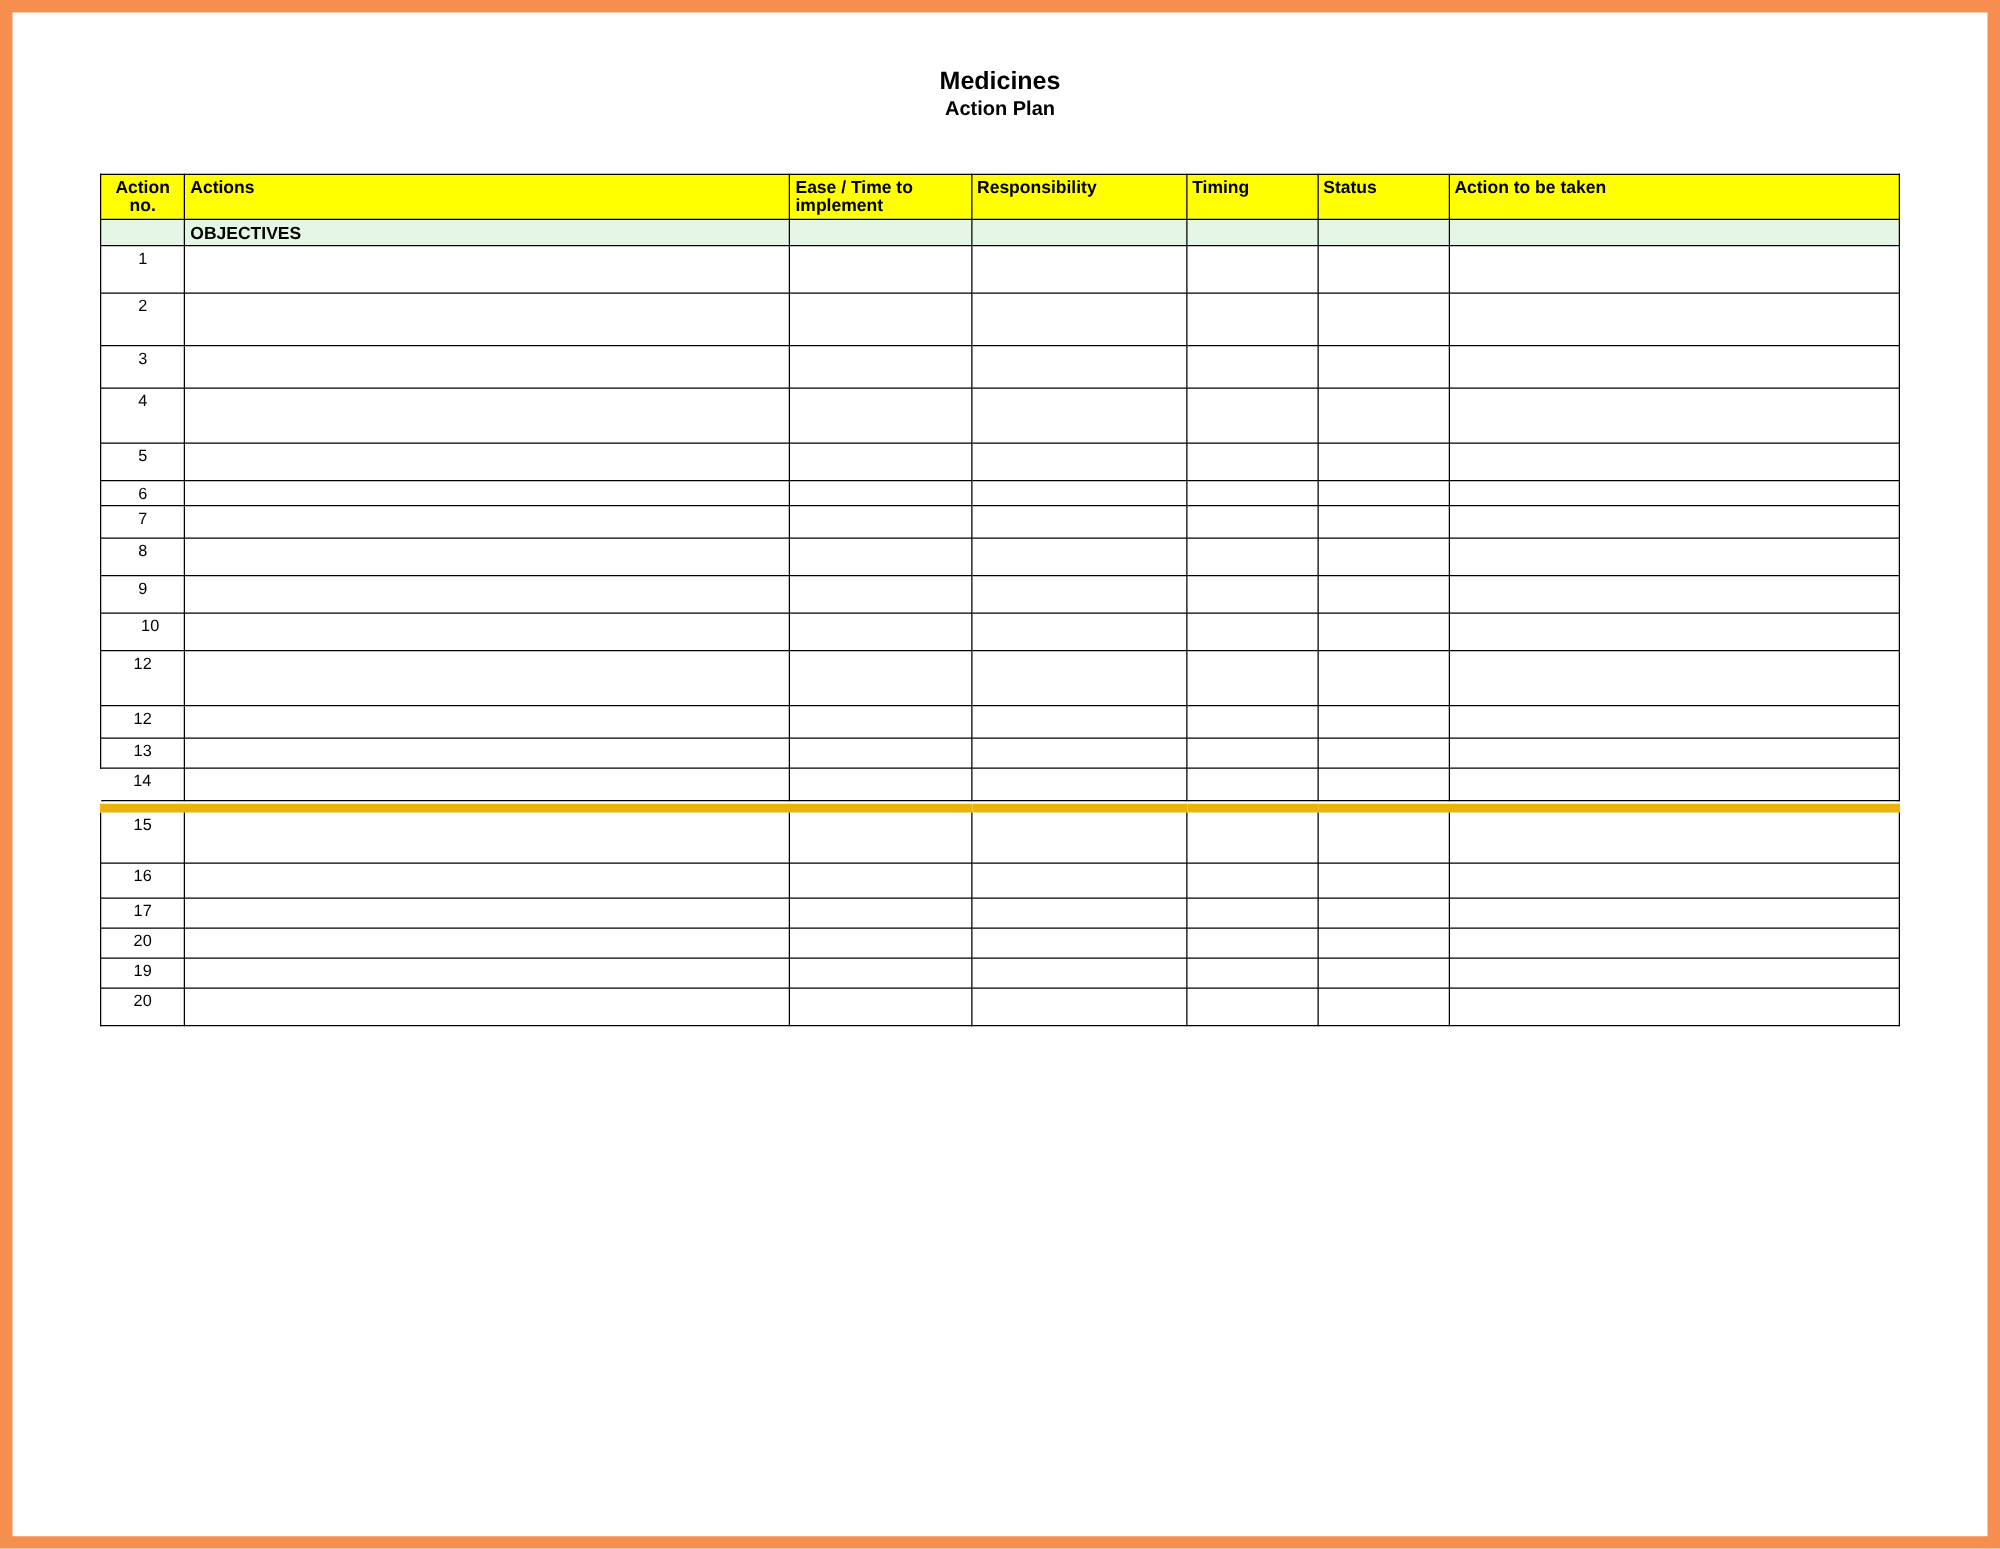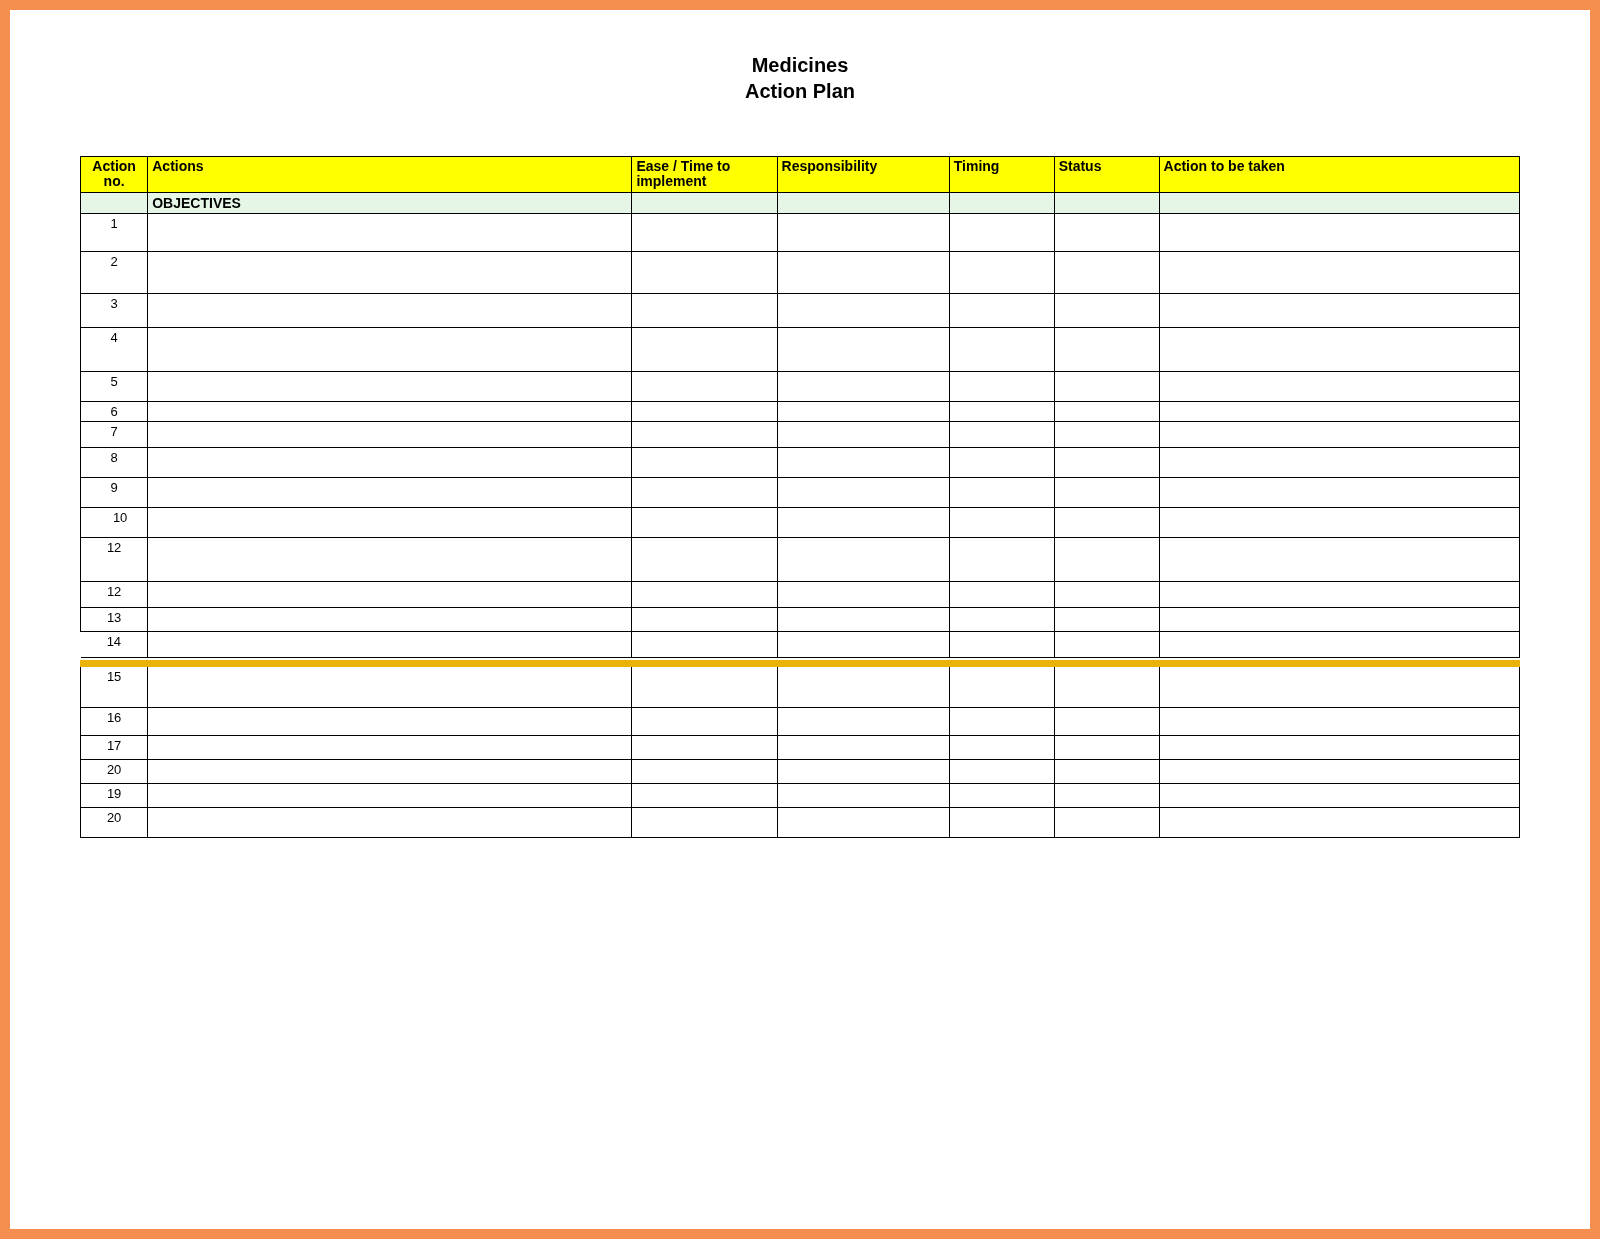--- a/index.html
+++ b/index.html
@@ -13,30 +13,30 @@
     .frame {
       position: absolute;
       inset: 0;
       border: 10px solid #f58e4e;
       background: #fff;
       padding: 30px 70px 0 70px;
     }
     .title-block {
       text-align: center;
       margin-top: 12px;
-      margin-bottom: 52px;
+      margin-bottom: 40px;
     }
     .title-block .line1 {
       font-weight: bold;
       font-size: 20px;
       line-height: 1.3;
     }
     .title-block .line2 {
       font-weight: bold;
-      font-size: 20px;
+      font-size: 16px;
       line-height: 1.3;
     }
 
     table {
       border-collapse: collapse;
       width: 100%;
       table-layout: fixed;
     }
     col.c-no     { width: 50px; }
     col.c-act    { width: 360px; }

